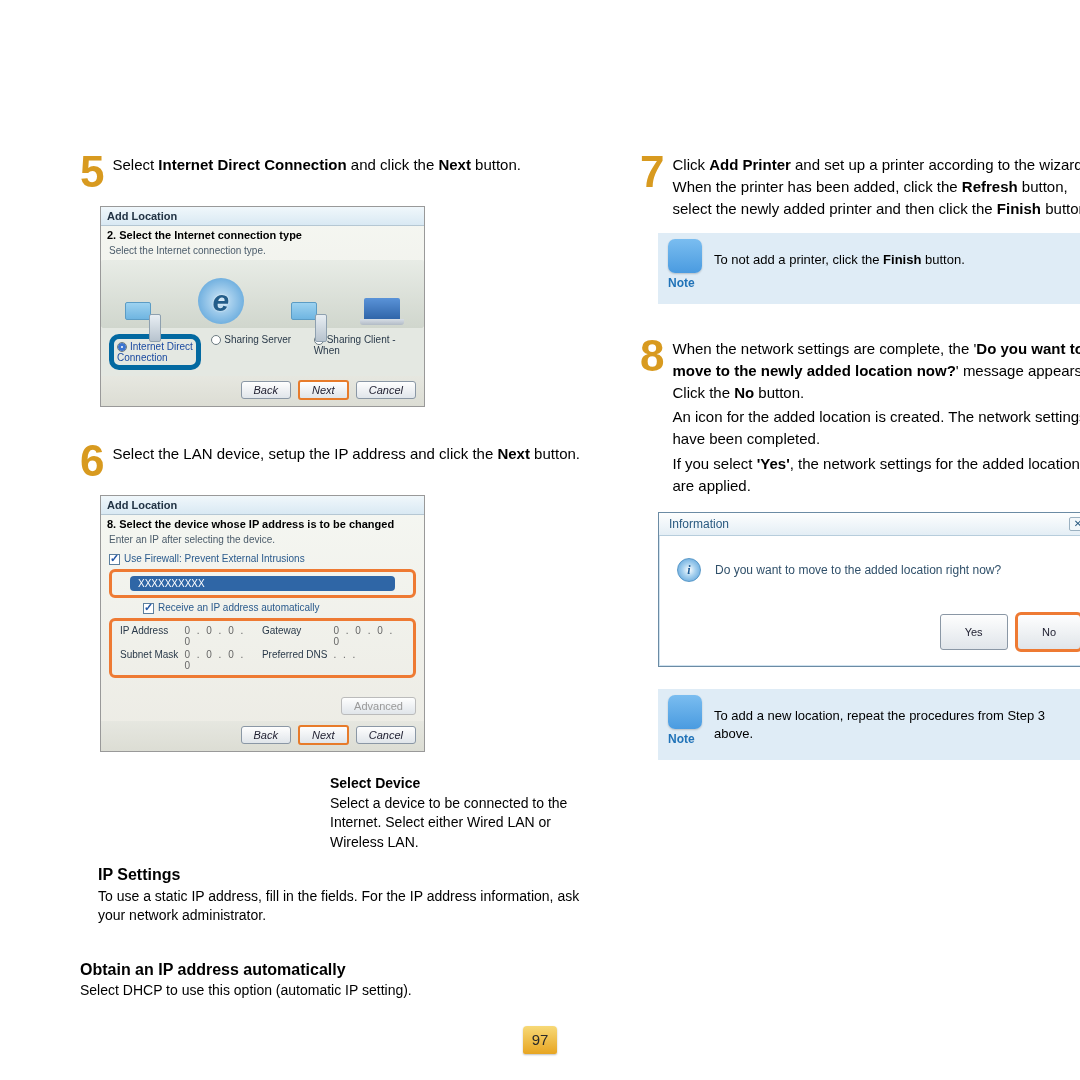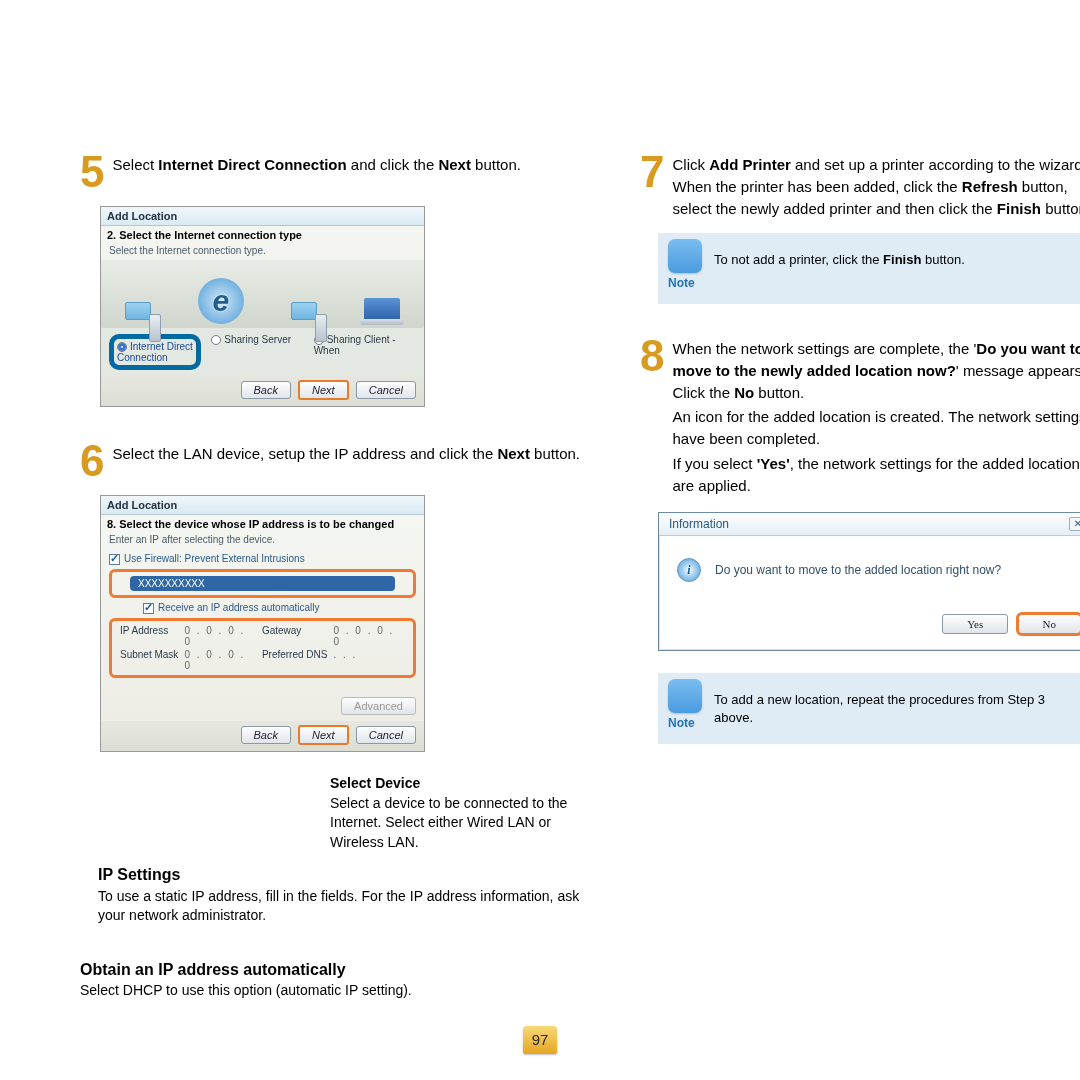--- a/index.html
+++ b/index.html
@@ -43,21 +43,21 @@
   
   .notebox { background:#dfecf6; padding:12px 14px 12px 10px; display:flex; align-items:flex-start; gap:12px; font-size:13px; line-height:1.4; margin: 14px 0 30px 18px; width: 440px;}
   .note-icon { width:34px; height:34px; background:linear-gradient(#7abdf0,#4a9be0); border-radius:7px; flex-shrink:0; margin-top:-6px; box-shadow:0 1px 2px rgba(0,0,0,.2);}
   .note-lbl { font-weight:bold; color:#2173b8; font-size:12px; margin-top:2px; }
   .dialog { border:1px solid #6b8ba4; width:440px; margin:16px 0 22px 18px; font-size:12px; background:#fff; box-shadow:0 0 0 1px #cfe2ef inset;}
   .dialog .dlg-title { background:linear-gradient(#fdfefe,#e4eef5); padding:4px 10px; color:#2a5a80; border-bottom:1px solid #b7cddc; display:flex; justify-content:space-between; align-items:center;}
   .dlg-x { width:18px; height:14px; border:1px solid #9bb1c1; border-radius:2px; text-align:center; font-size:10px; line-height:12px; background:#f3f7fa; display:inline-block; font-family: Arial;}
   .dlg-body { padding:22px 18px; display:flex; align-items:center; gap:14px; color:#30506a;}
   .info-i { width:24px; height:24px; border-radius:50%; background:radial-gradient(#fff,#a9d2ef 40%,#4d99d6); display:flex; align-items:center; justify-content:center; color:#1c5b96; font-weight:bold; font-style:italic; font-family: Georgia, serif; border:1px solid #5a99c8;}
   .dlg-btns { text-align:right; padding:8px 14px 14px; }
-  .dlg-btns .btn { padding:3px 24px;font-family:Liberation Serif, serif; }
+  .dlg-btns .btn { padding:11px 24px; }
   .dlg-btns .btn.hot { border:3px solid #ee7a33; border-radius:6px;}
   .pagenum { position:absolute; bottom:26px; left:50%; transform:translateX(-50%); width:34px; height:28px; background:linear-gradient(#f7d977,#e7a522); border-radius:4px 4px 2px 2px; text-align:center; line-height:28px; font-size:15px; color:#2a2a2a; font-weight:500; box-shadow:0 1px 2px rgba(0,0,0,.25);}
   .sub-block { margin-left:18px; margin-top:2px; }
   .sub-block .h { font-weight:bold; font-size:16px; }
   .sub-block p { font-size:14px; line-height:1.35; }
   .sel-dev-block { margin-left:250px; margin-top:4px; width:250px;}
 </style>
 </head>
 <body>
 

